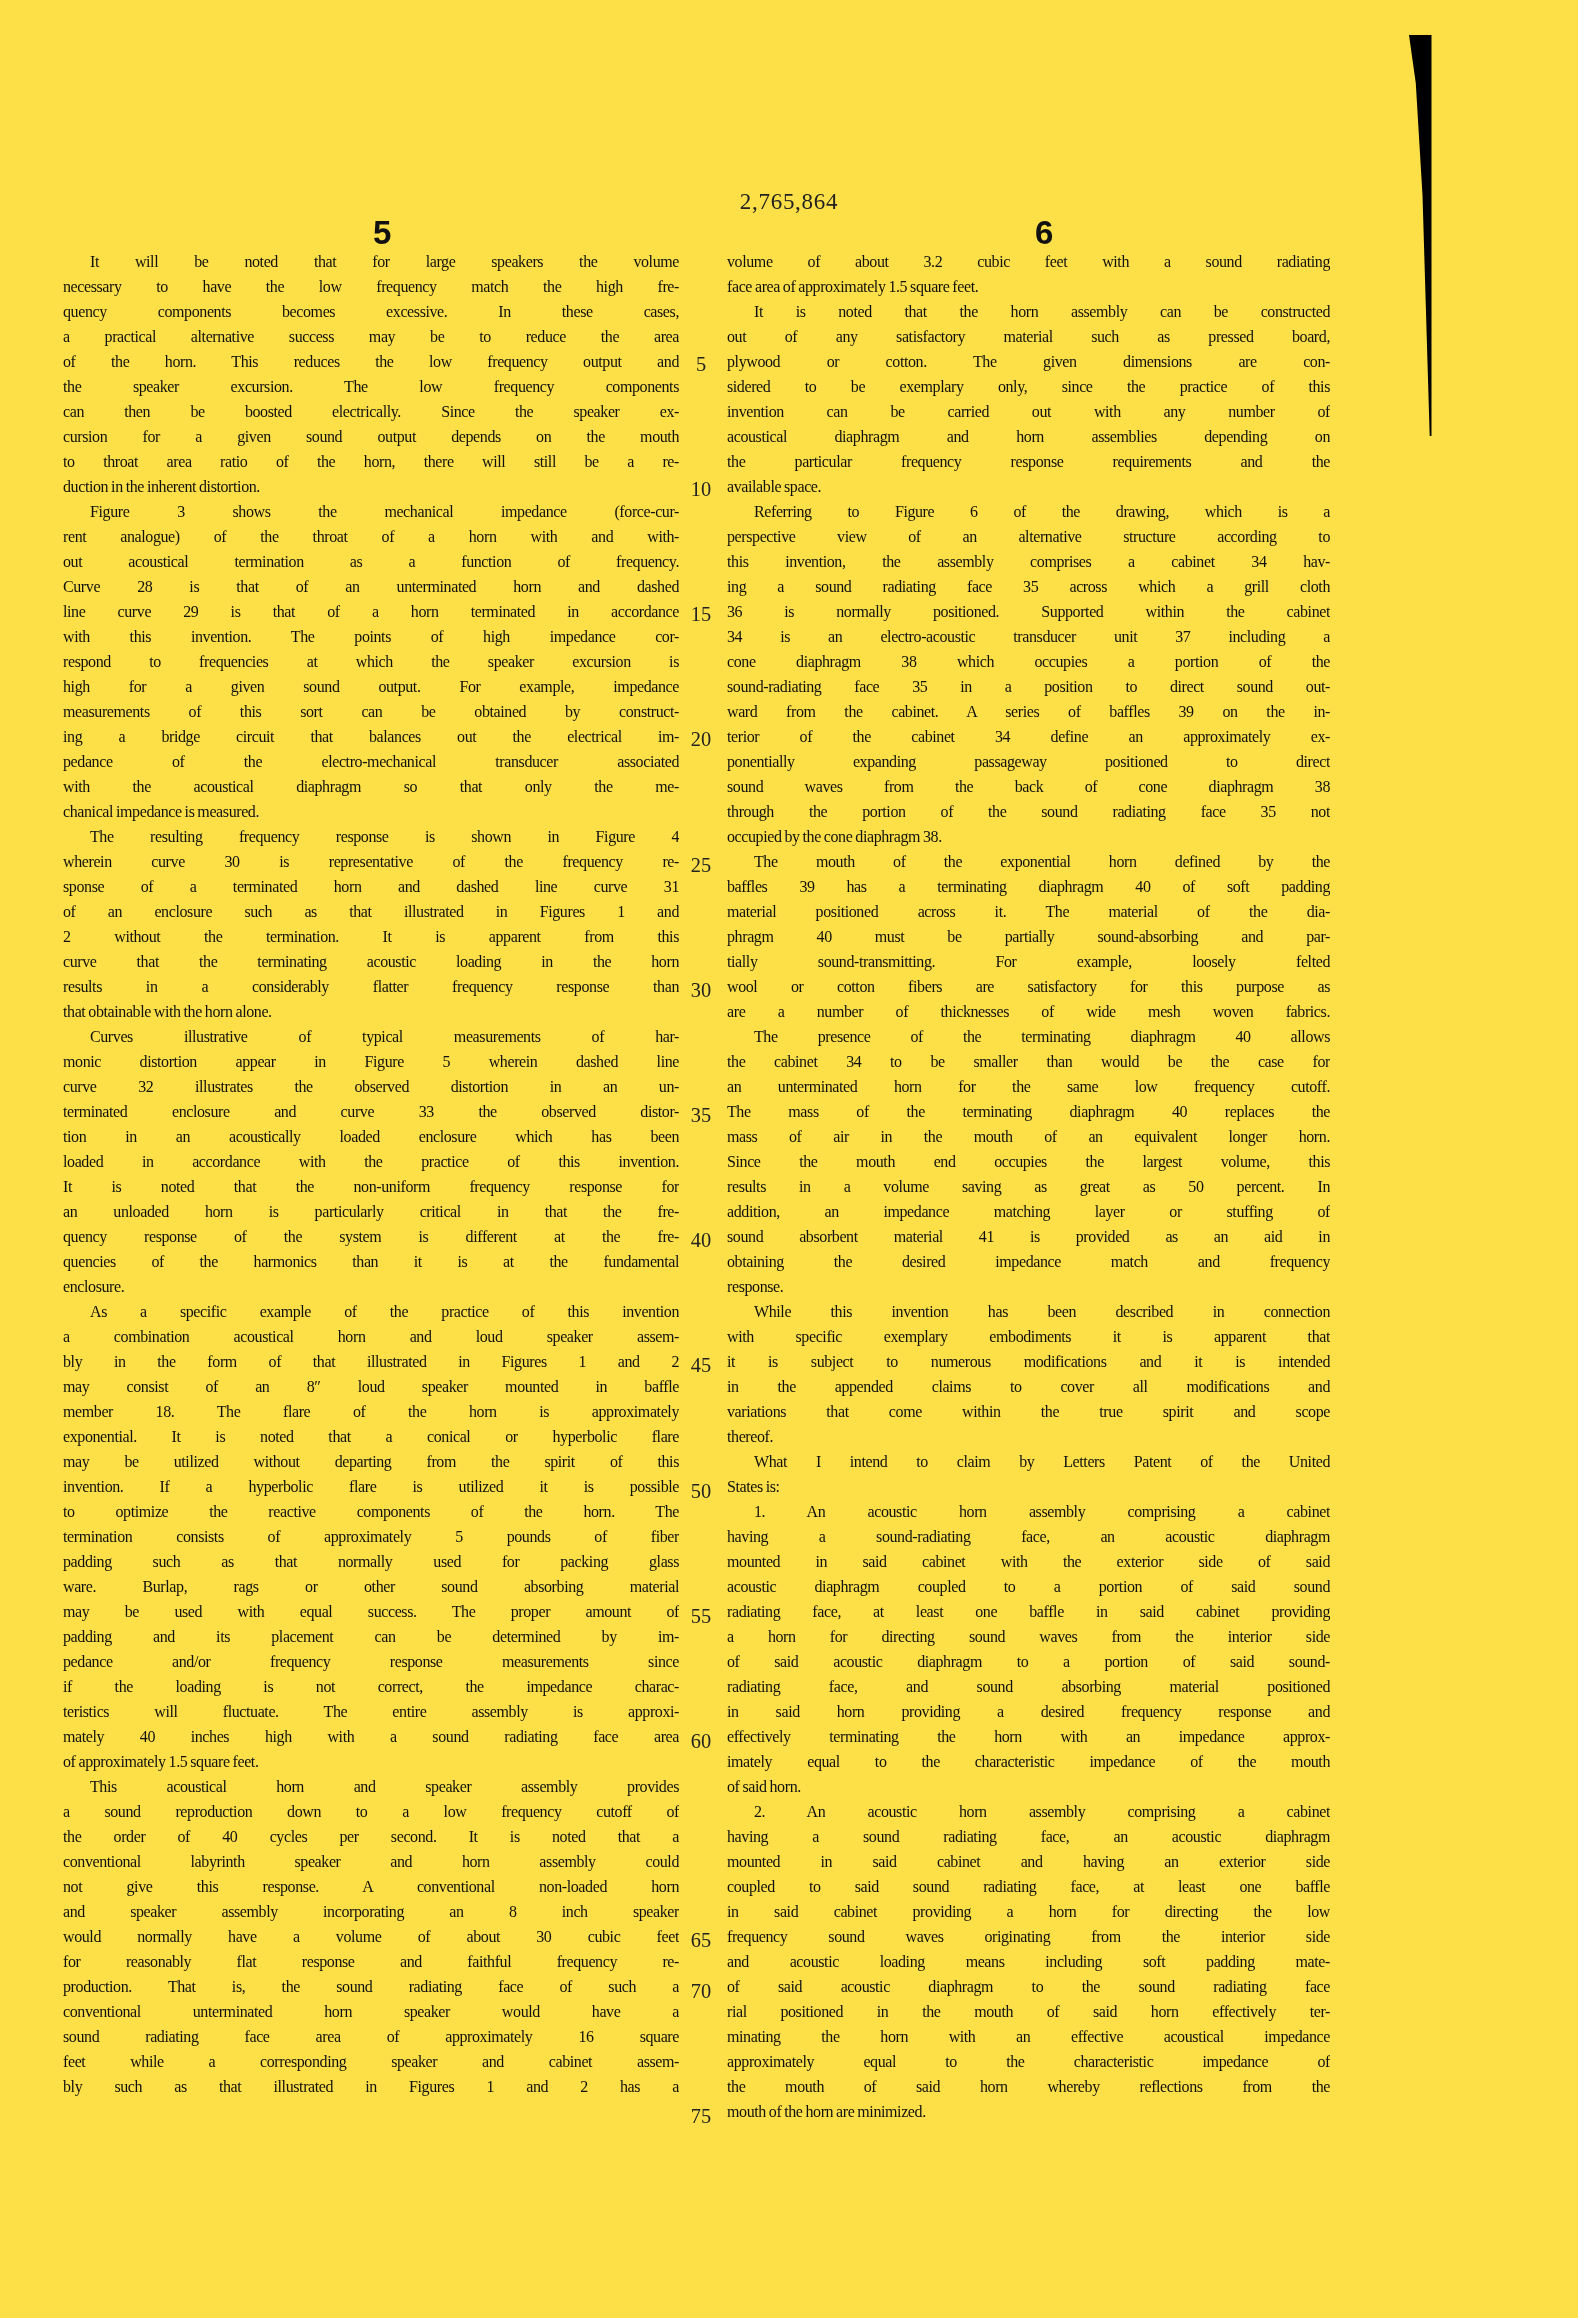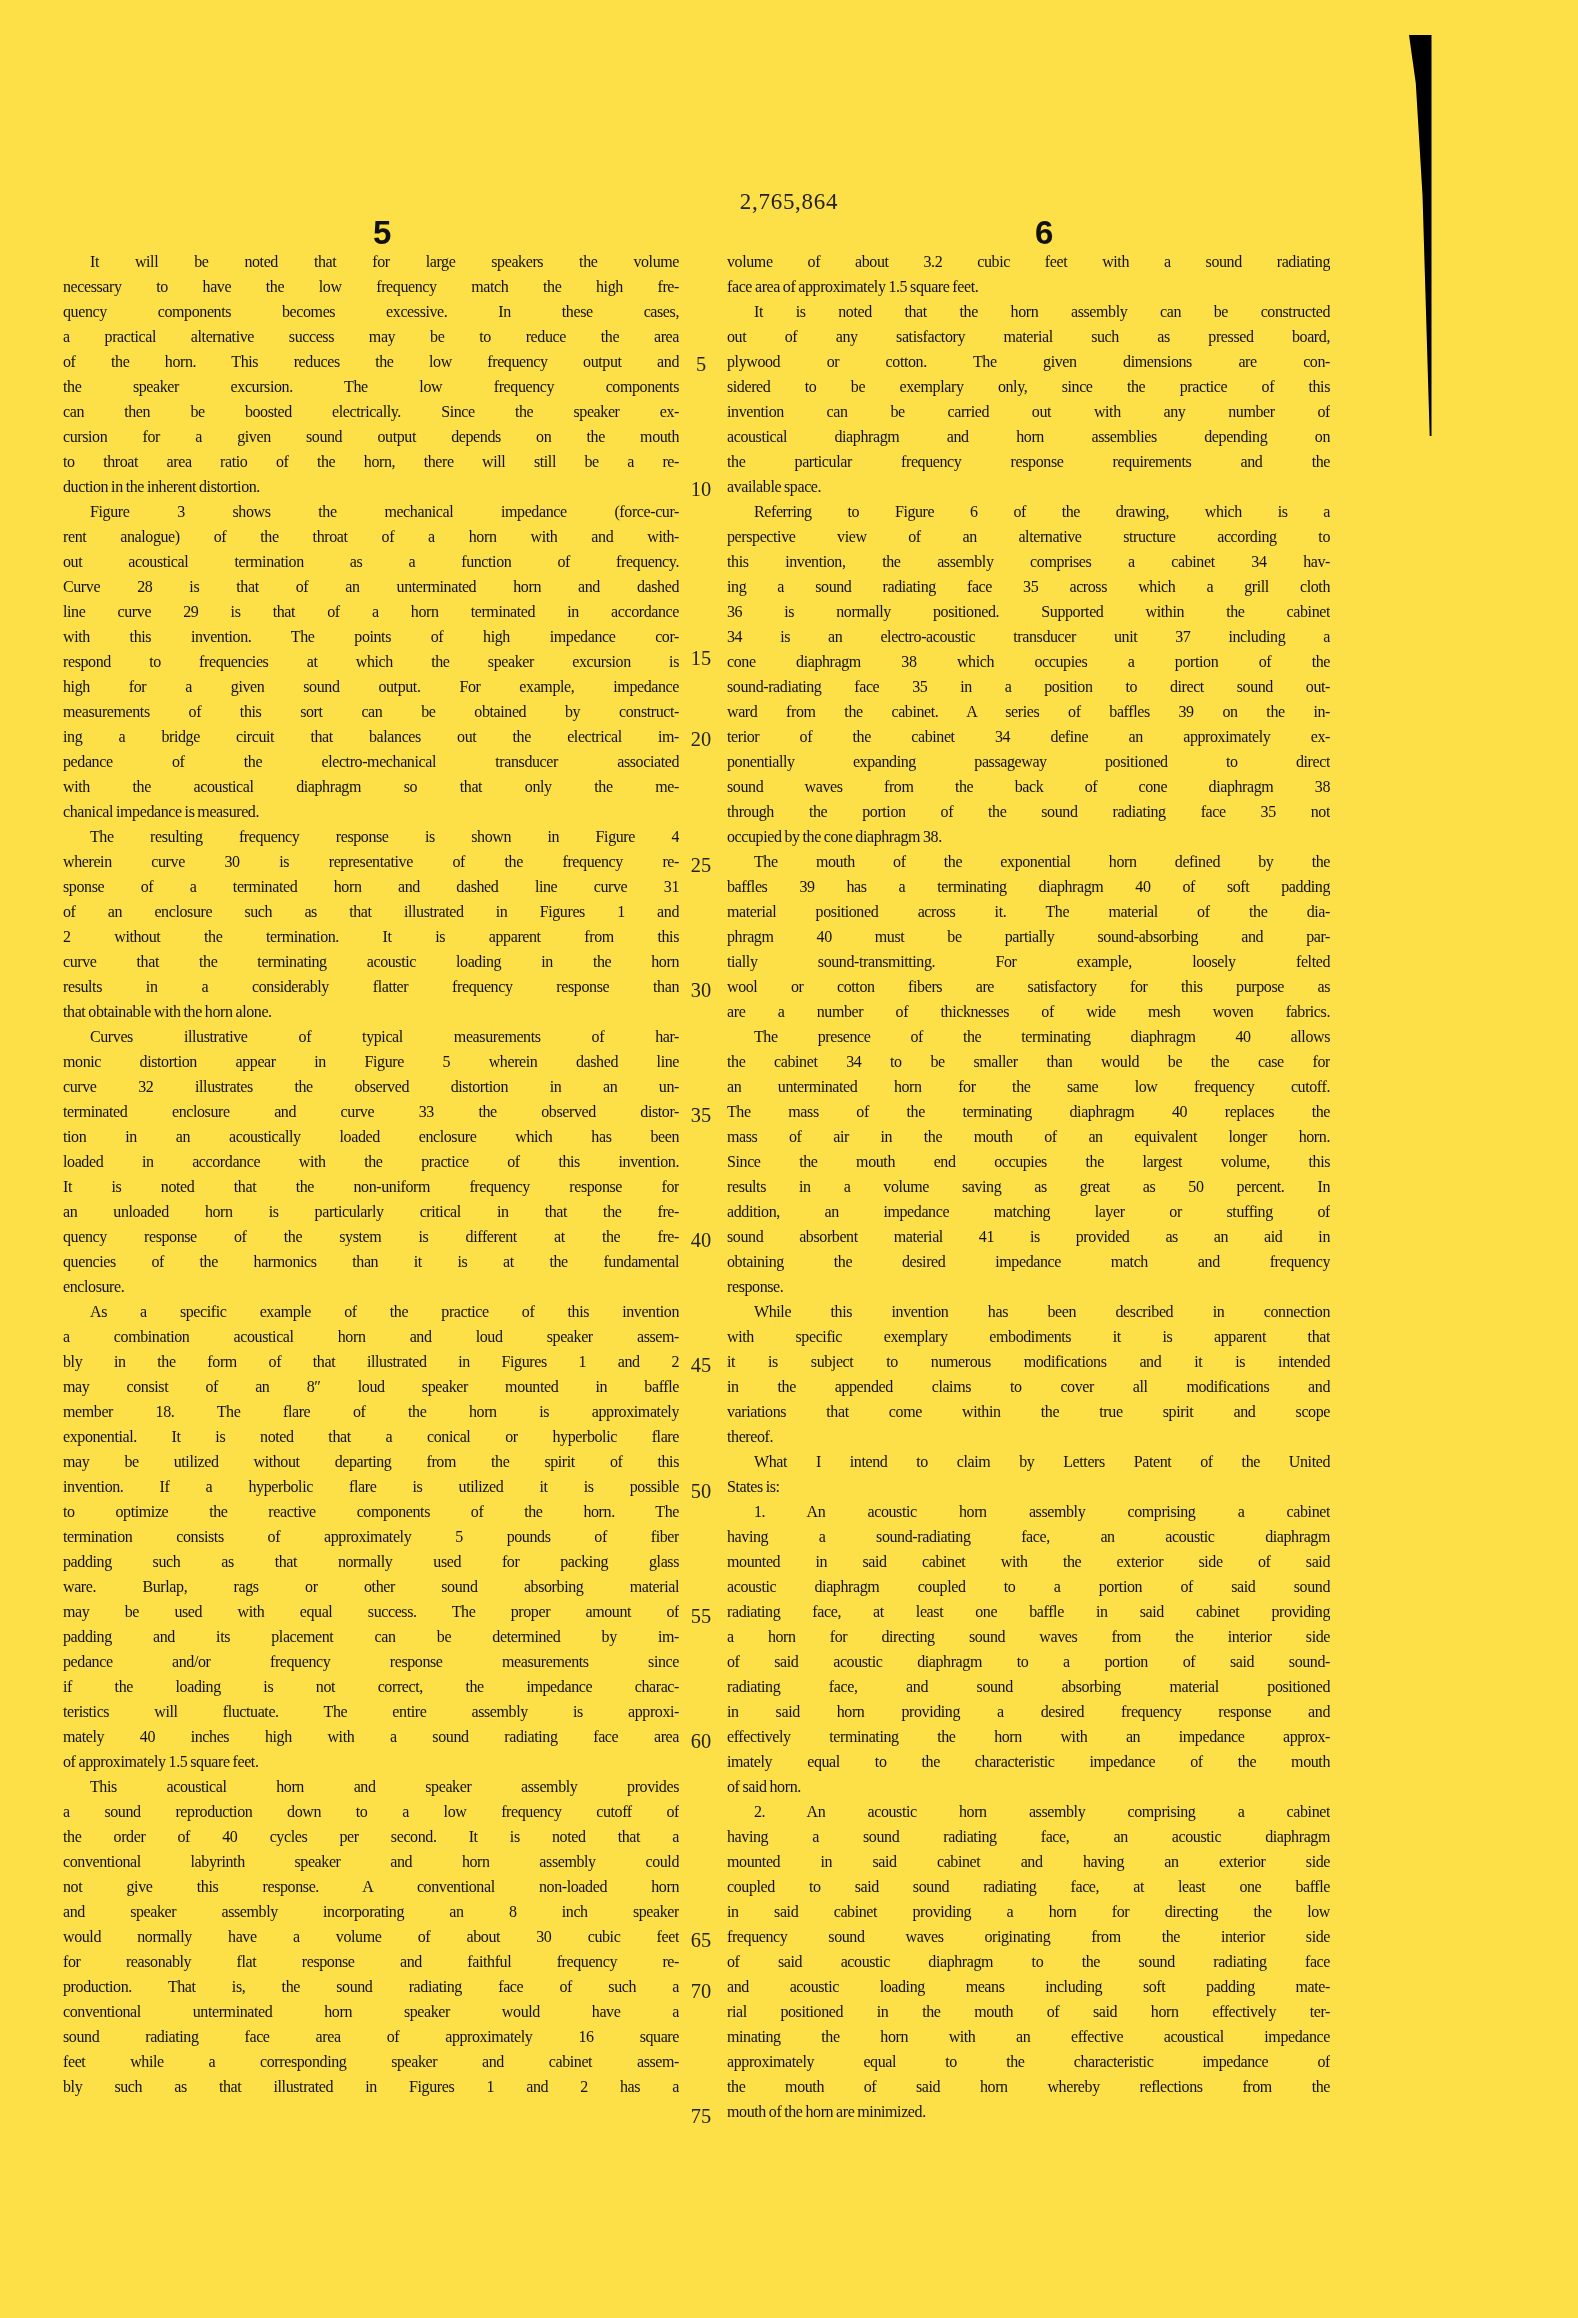--- a/index.html
+++ b/index.html
@@ -122,21 +122,21 @@
       <span class="line">for reasonably flat response and faithful frequency re-</span>
       <span class="line">production.  That is, the sound radiating face of such a</span>
       <span class="line">conventional unterminated horn speaker would have a</span>
       <span class="line">sound radiating face area of approximately 16 square</span>
       <span class="line">feet while a corresponding speaker and cabinet assem-</span>
       <span class="line">bly such as that illustrated in Figures 1 and 2 has a</span>
     </div>
   <div class="gutter" id="gutter">
       <span class="num" style="top: 103px;">5</span>
       <span class="num" style="top: 228px;">10</span>
-      <span class="num" style="top: 353px; margin-top: 44px;">15</span>
+      <span class="num" style="top: 353px;">15</span>
       <span class="num" style="top: 478px;">20</span>
       <span class="num" style="top: 604px;">25</span>
       <span class="num" style="top: 729px;">30</span>
       <span class="num" style="top: 854px;">35</span>
       <span class="num" style="top: 979px;">40</span>
       <span class="num" style="top: 1104px;">45</span>
       <span class="num" style="top: 1230px;">50</span>
       <span class="num" style="top: 1355px;">55</span>
       <span class="num" style="top: 1480px;">60</span>
       <span class="num" style="top: 1679px;">65</span>
@@ -205,22 +205,22 @@
       <span class="line">in said horn providing a desired frequency response and</span>
       <span class="line">effectively terminating the horn with an impedance approx-</span>
       <span class="line">imately equal to the characteristic impedance of the mouth</span>
       <span class="line end">of said horn.</span>
       <span class="line indent">2. An acoustic horn assembly comprising a cabinet</span>
       <span class="line">having a sound radiating face, an acoustic diaphragm</span>
       <span class="line">mounted in said cabinet and having an exterior side</span>
       <span class="line">coupled to said sound radiating face, at least one baffle</span>
       <span class="line">in said cabinet providing a horn for directing the low</span>
       <span class="line">frequency sound waves originating from the interior side</span>
+      <span class="line">and acoustic loading means including soft padding mate-</span>
       <span class="line">of said acoustic diaphragm to the sound radiating face</span>
-      <span class="line">and acoustic loading means including soft padding mate-</span>
       <span class="line">rial positioned in the mouth of said horn effectively ter-</span>
       <span class="line">minating the horn with an effective acoustical impedance</span>
       <span class="line">approximately equal to the characteristic impedance of</span>
       <span class="line">the mouth of said horn whereby reflections from the</span>
       <span class="line end">mouth of the horn are minimized.</span>
     </div>
 </div>
 
 
 </body></html>

